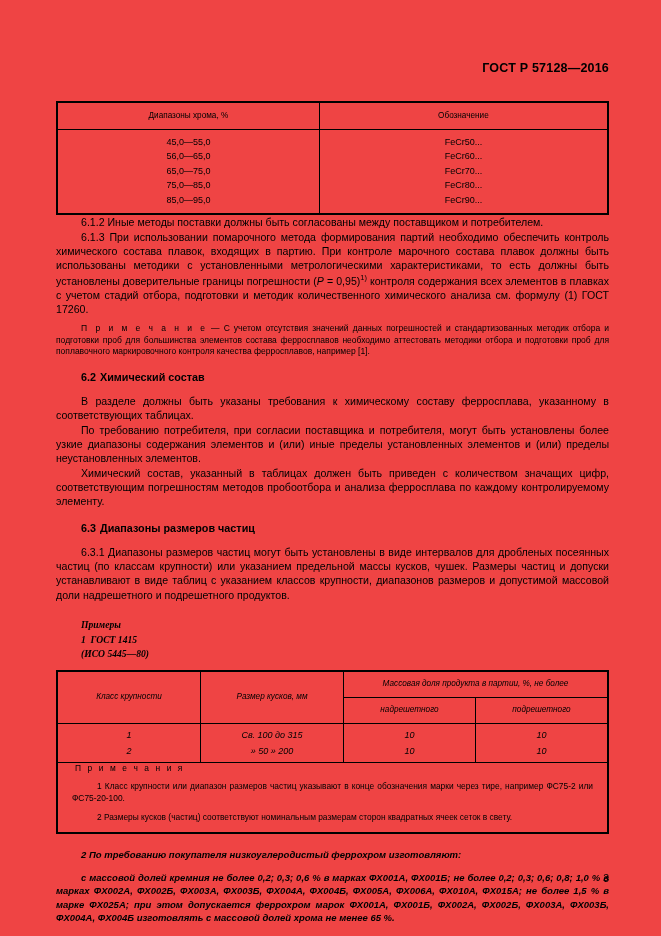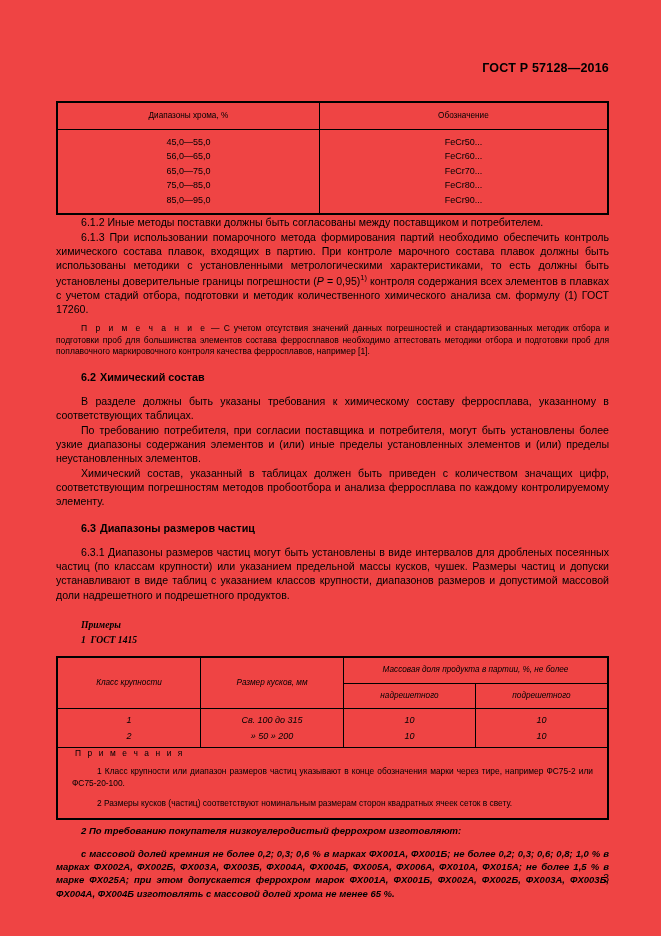--- a/index.html
+++ b/index.html
@@ -157,21 +157,21 @@
     font-size: 8.4px;
     font-style: normal;
     margin: 0 0 1px 0;
     padding-left: 17px;
     letter-spacing: 2.1px;
   }
   .mono-spaced { white-space: nowrap; }
 
   
   .bi-block {
-    margin-top: 4px;
+    margin-top: 14px;
     font-size: 9.5px;
     font-style: italic;
     font-weight: bold;
     line-height: 1.42;
     text-align: justify;
   }
   .bi-block .lead { text-indent: 25px; display: block; }
   .bi-block .body2 { text-indent: 25px; display: block; margin-top: 9px; }
 
   sup.fn { font-size: 7.4px; vertical-align: super; }
@@ -236,20 +236,21 @@
     <p class="para" style="margin-top:10px">В разделе должны быть указаны требования к химическому составу ферросплава, указанному в соответствующих таблицах.</p>
     <p class="para">По требованию потребителя, при согласии поставщика и потребителя, могут быть установлены более узкие диапазоны содержания элементов и (или) иные пределы установленных элементов и (или) пределы неустановленных элементов.</p>
     <p class="para">Химический состав, указанный в таблицах должен быть приведен с количеством значащих цифр, соответствующим погрешностям методов пробоотбора и анализа ферросплава по каждому контролируемому элементу.</p>
 
     <h3 class="sec"><span class="num">6.3</span><span>Диапазоны размеров частиц</span></h3>
     <p class="para" style="margin-top:10px">6.3.1  Диапазоны размеров частиц могут быть установлены в виде интервалов для дробленых посеянных частиц (по классам крупности) или указанием предельной массы кусков, чушек. Размеры частиц и допуски устанавливают в виде таблиц с указанием классов крупности, диапазонов размеров и допустимой массовой доли надрешетного и подрешетного продуктов.</p>
 
     <div class="examples">
       <div>Примеры</div>
       <div>1  ГОСТ 1415</div>
+      <div>(ИСО 5445—80)</div>
     </div>
 
     <div class="t2-wrap tbl-outer">
       <table class="gost t2">
         <colgroup>
             <col class="c1">
             <col class="c2">
             <col class="c3">
             <col class="c4">
           </colgroup>

